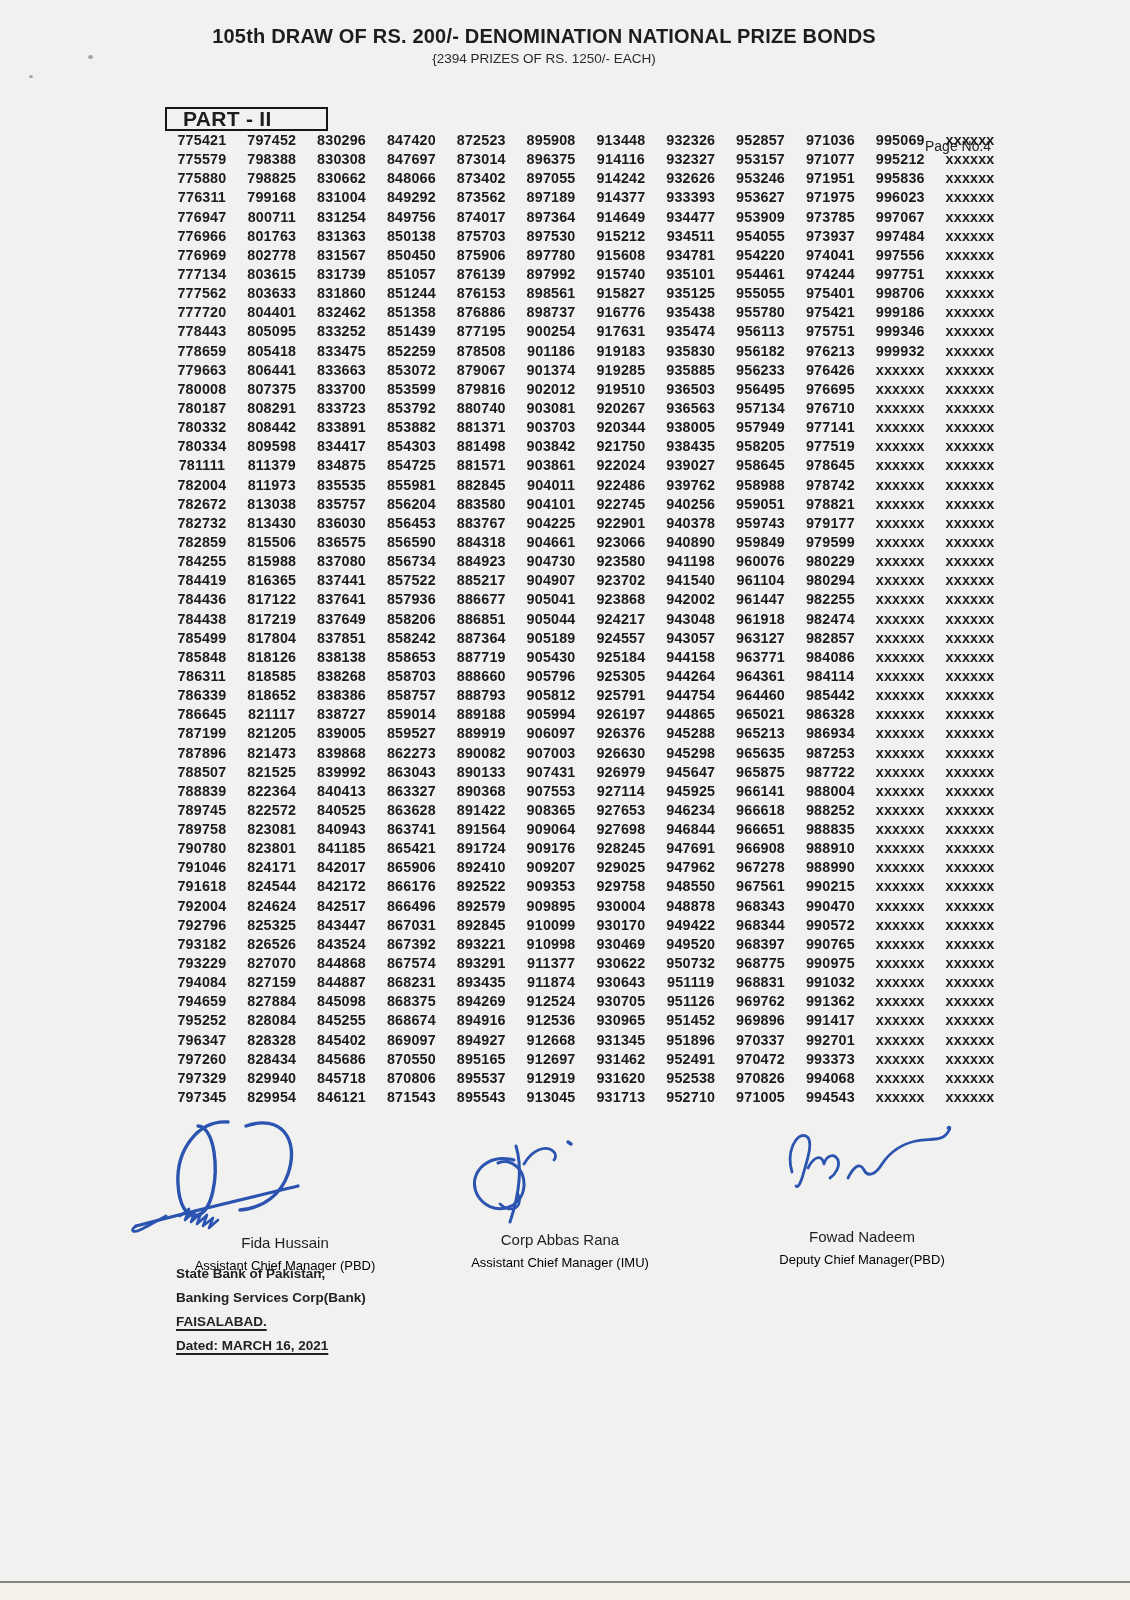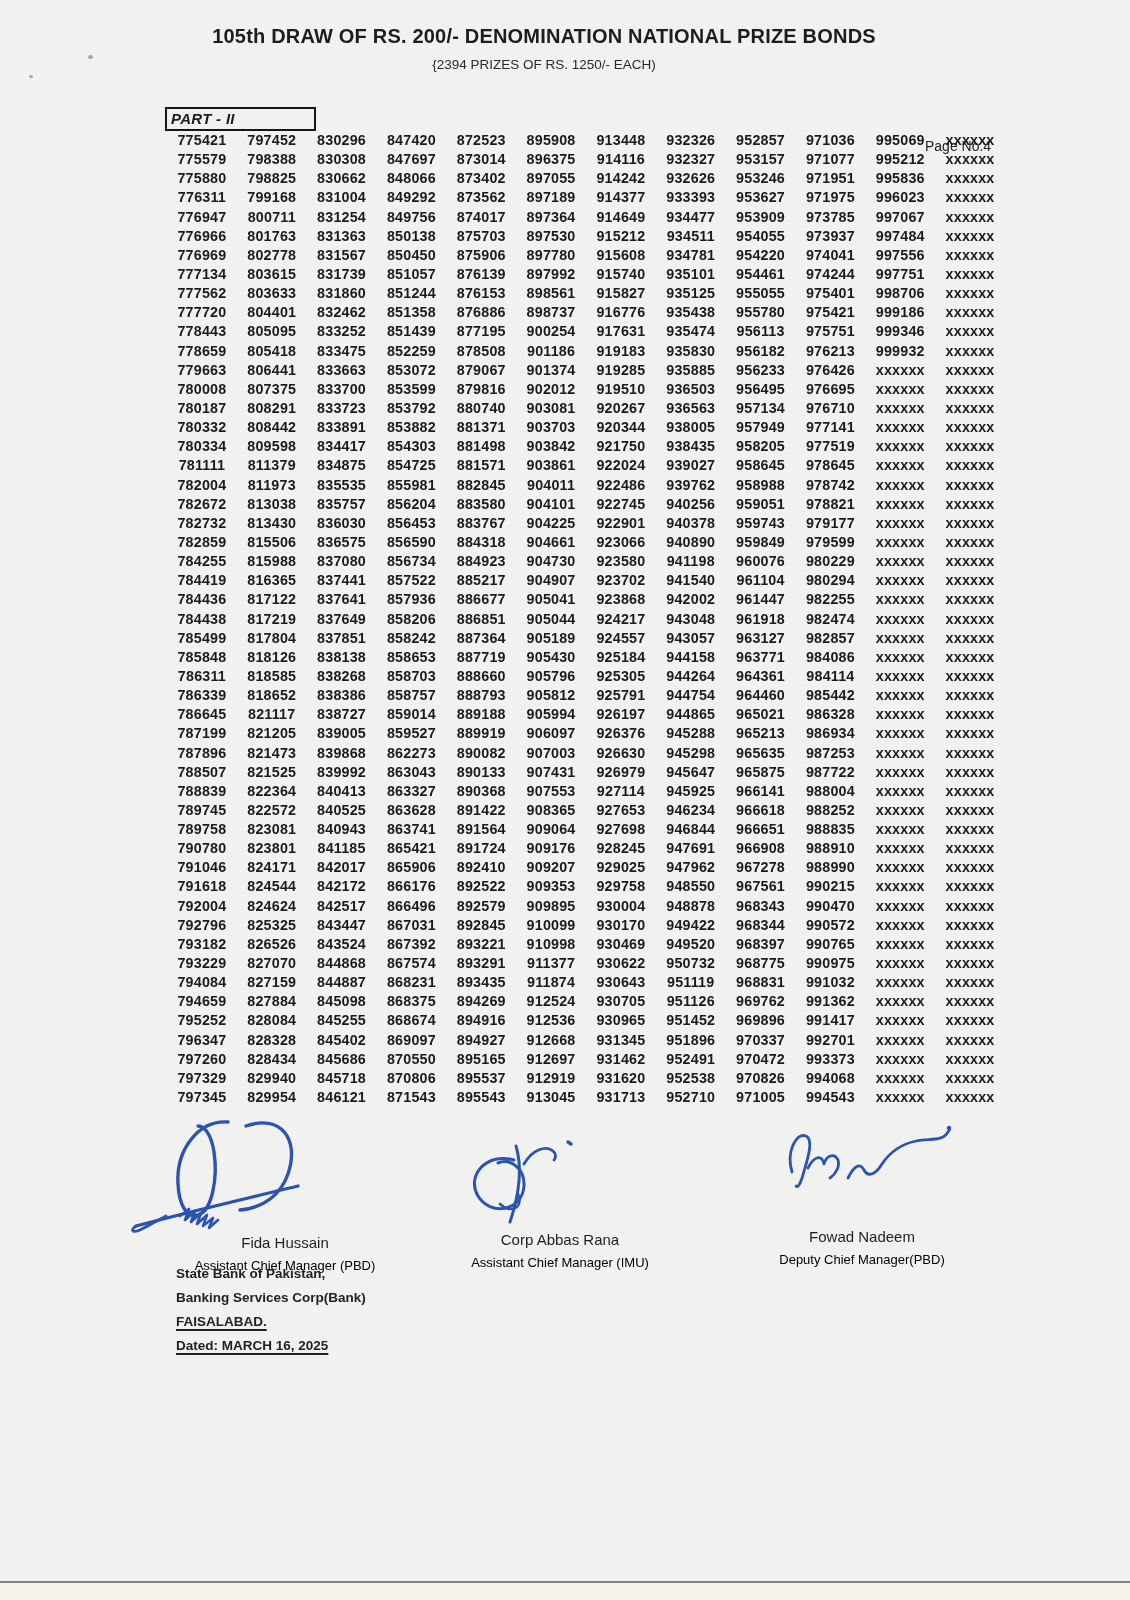--- a/index.html
+++ b/index.html
@@ -9,30 +9,29 @@
     font-family:"Liberation Sans","DejaVu Sans",sans-serif;
     color:#1d1d1f;overflow:hidden;
   }
   .speck{position:absolute;width:5px;height:4px;border-radius:50%;background:#8e9196;opacity:.8;}
   .speck.s1{left:88px;top:55px;}
   .speck.s2{left:29px;top:75px;width:4px;height:3px;}
 
   .header{position:absolute;top:25px;left:0;width:1088px;text-align:center;}
   .header .h1{font-size:20px;font-weight:bold;letter-spacing:.2px;}
   .header .h2{font-size:15px;font-weight:bold;margin-top:3px;letter-spacing:.2px;}
-  .header .h3{font-size:13.5px;margin-top:9px;color:#2a2a2c;}
+  .header .h3{font-size:13.5px;margin-top:3px;color:#2a2a2c;}
 
   .page-label{position:absolute;top:100px;left:925px;font-size:14px;color:#222;margin-top:38px;}
 
   .part-box{
     position:absolute;left:165px;top:107px;width:143px;height:20px;
     border:2px solid #161616;background:transparent;
-    font-size:15px;font-weight:bold;line-height:20px;padding-left:4px;
+    font-size:21px;font-weight:bold;line-height:20px;padding-left:16px;
     letter-spacing:.3px;
-    font-style:italic;
   }
 
   .bond-table{
     position:absolute;left:167px;top:131px;width:838px;
     display:grid;grid-template-columns:repeat(12,1fr);
   }
   .bond-row{display:contents;}
   .bond-cell{
     height:19.15px;line-height:19.15px;text-align:center;
     font-size:14.3px;font-weight:bold;color:#1b1b1d;
@@ -159,17 +158,17 @@
 </div>
 <div class="signatory sg3">
   <div class="name">Fowad Nadeem</div>
   <div class="title">Deputy Chief Manager(PBD)</div>
 </div>
 
 <div class="footer-block">
   <div>State Bank of Pakistan,</div>
   <div>Banking Services Corp(Bank)</div>
   <div class="uline">FAISALABAD.</div>
-  <div class="uline">Dated: MARCH 16, 2025</div>
+  <div class="uline">Dated: MARCH 16, 2021</div>
 </div>
 
 <div class="bottom-line"></div>
 <div class="bottom-strip"></div>
 
 </body></html>

